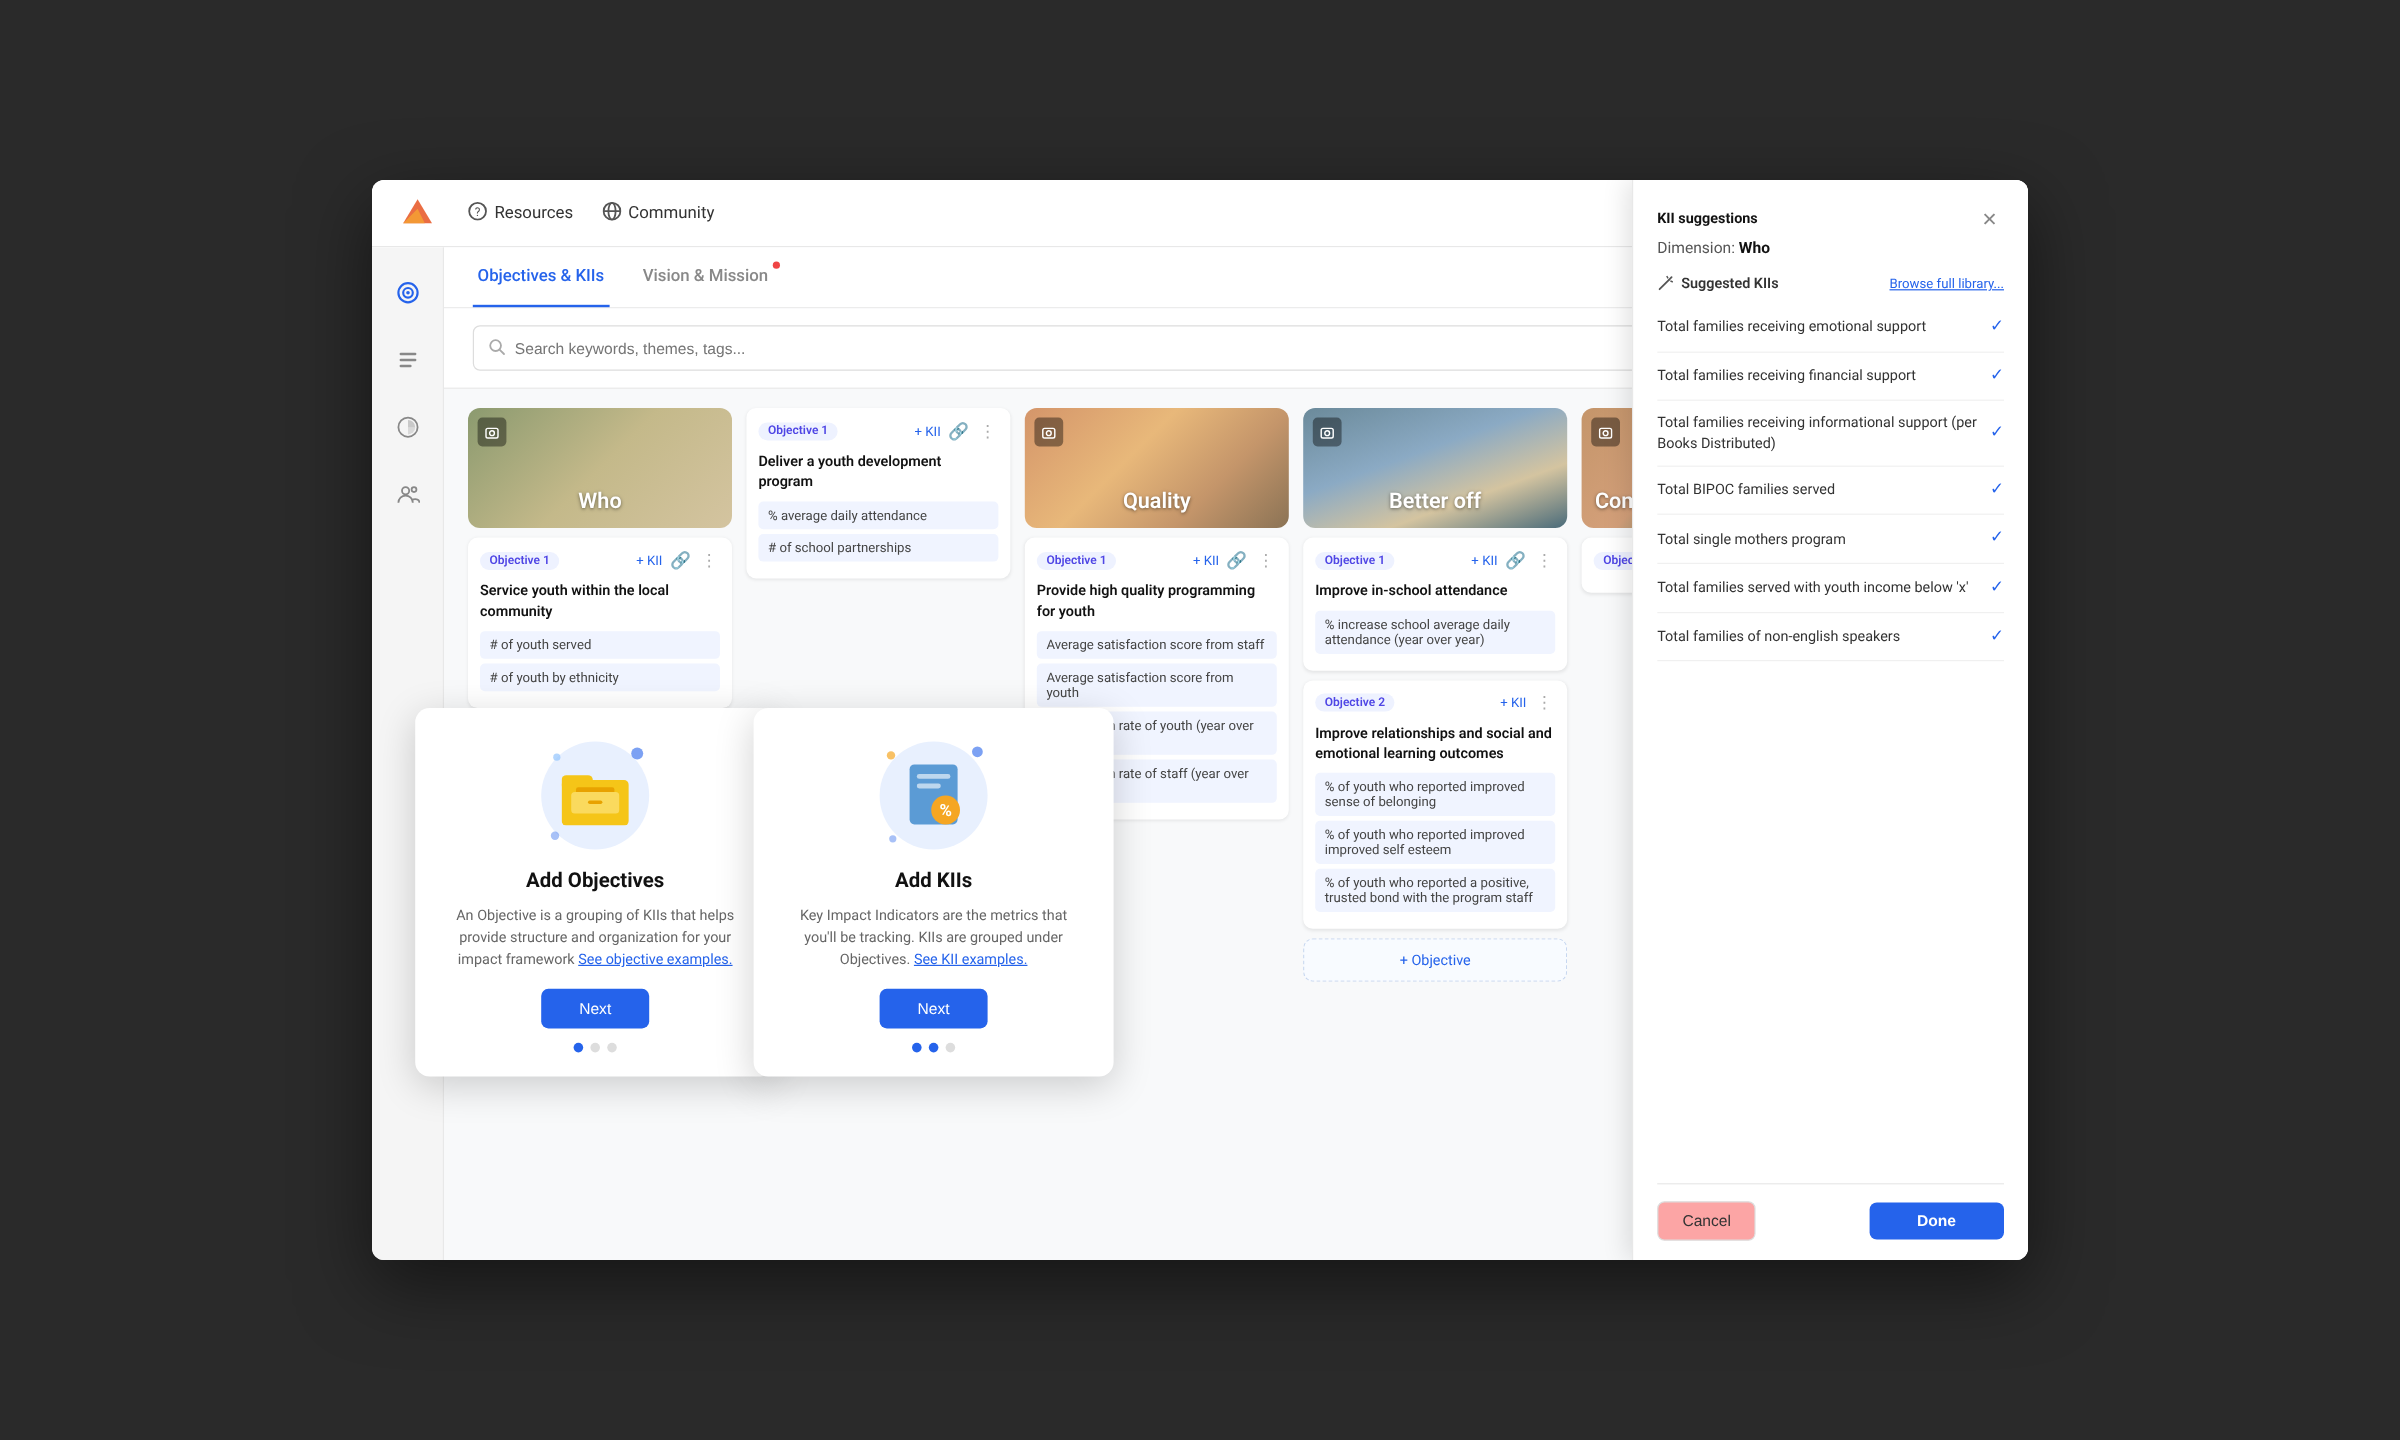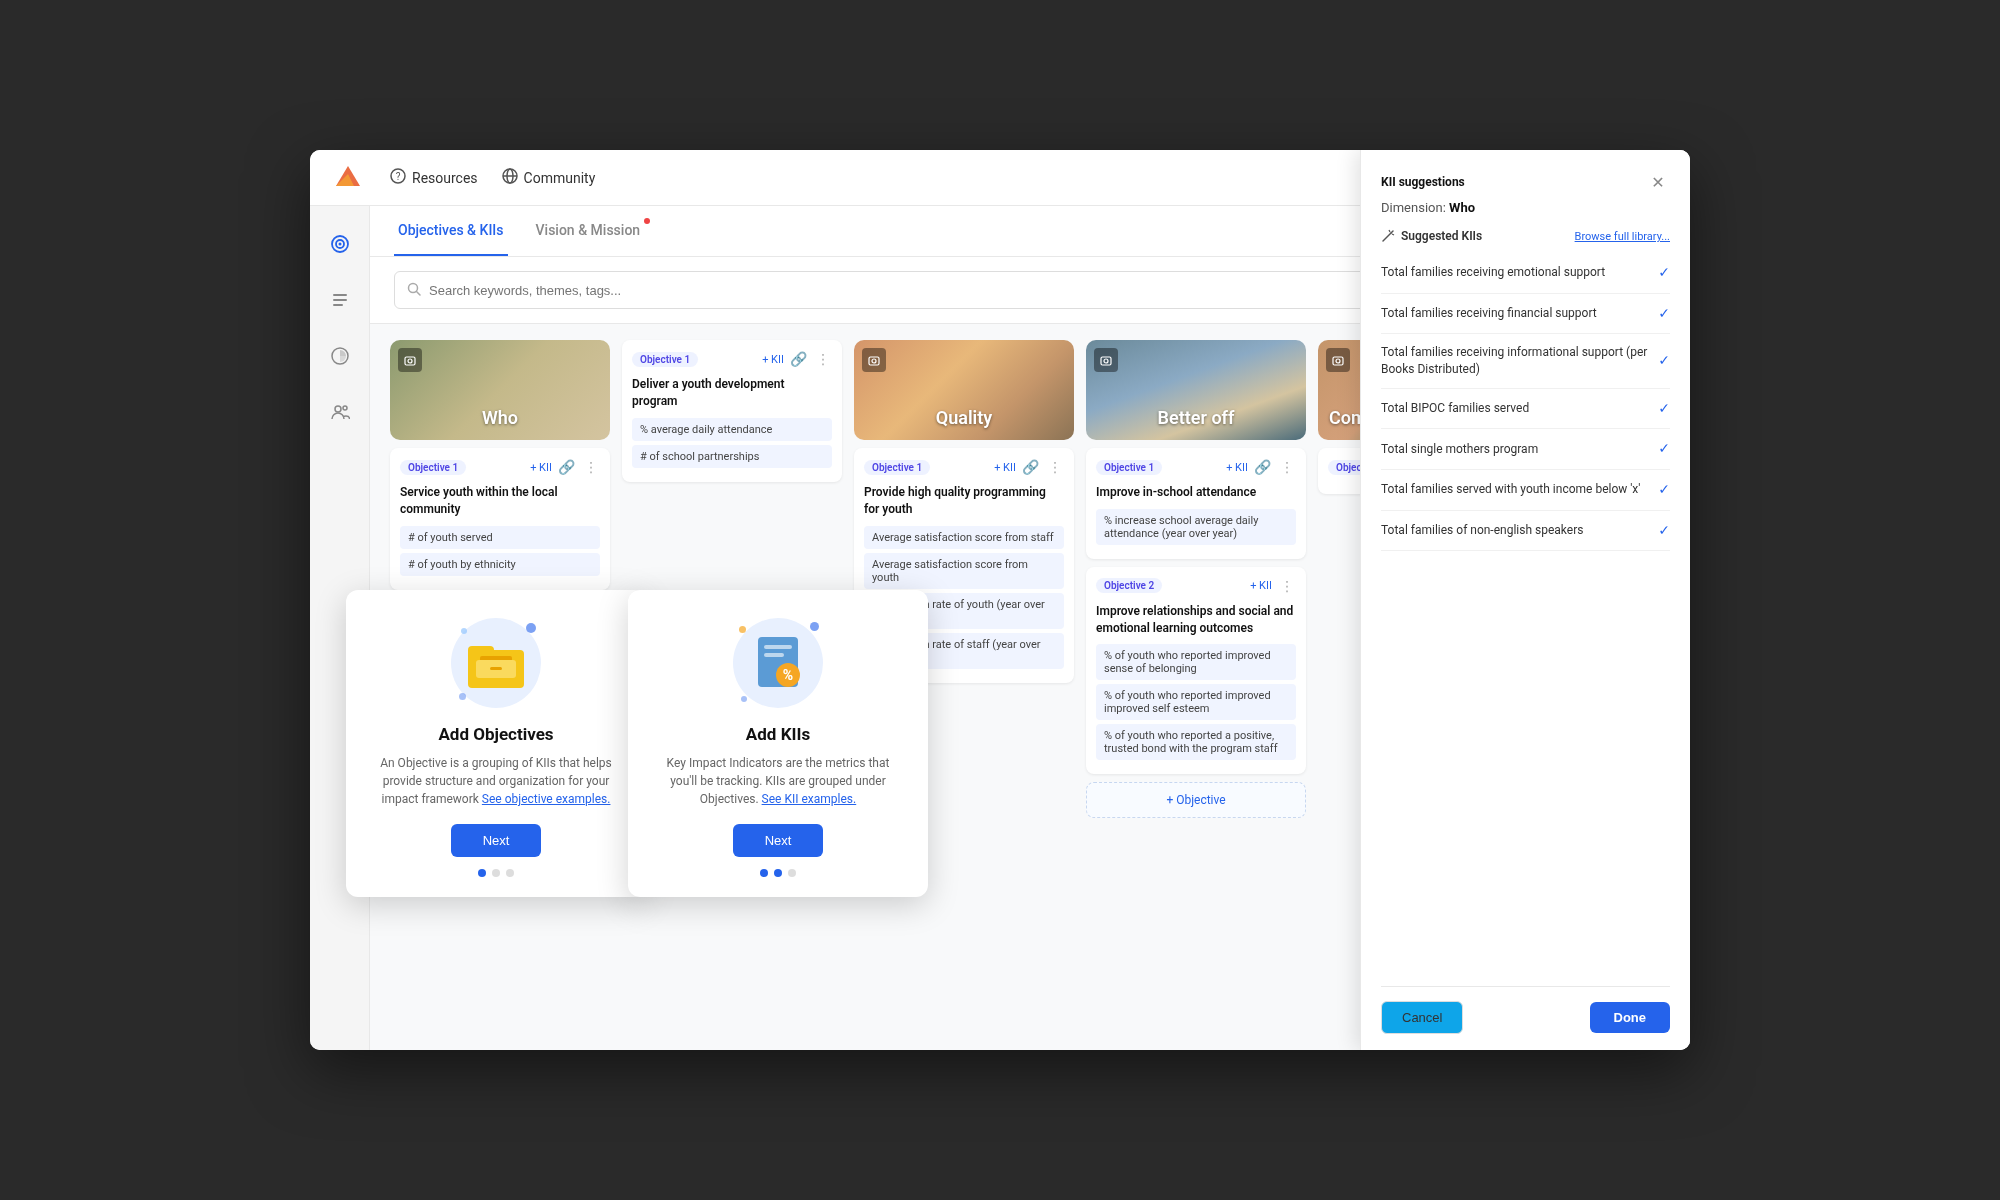--- a/index.html
+++ b/index.html
@@ -501,32 +501,32 @@
     .kii-panel-footer {
       display: flex;
       justify-content: space-between;
       align-items: center;
       padding-top: 14px;
       border-top: 1px solid #e8e8e8;
       margin-top: 8px;
     }
     .kii-cancel-btn {
       border: 1px solid #ddd;
-      background: #0ea5e9;
+      background: #fca5a5;
       color: #333;
       padding: 8px 20px;
       border-radius: 6px;
       font-size: 13px;
       cursor: pointer;
     }
     .kii-done-btn {
       background: #2563eb;
       color: #fff;
       border: none;
-      padding: 8px 24px;
+      padding: 8px 40px;
       border-radius: 6px;
       font-size: 13px;
       font-weight: 600;
       cursor: pointer;
       text-align: right;
     }
 
     
     .kii-icon-wrap {
       width: 90px;

